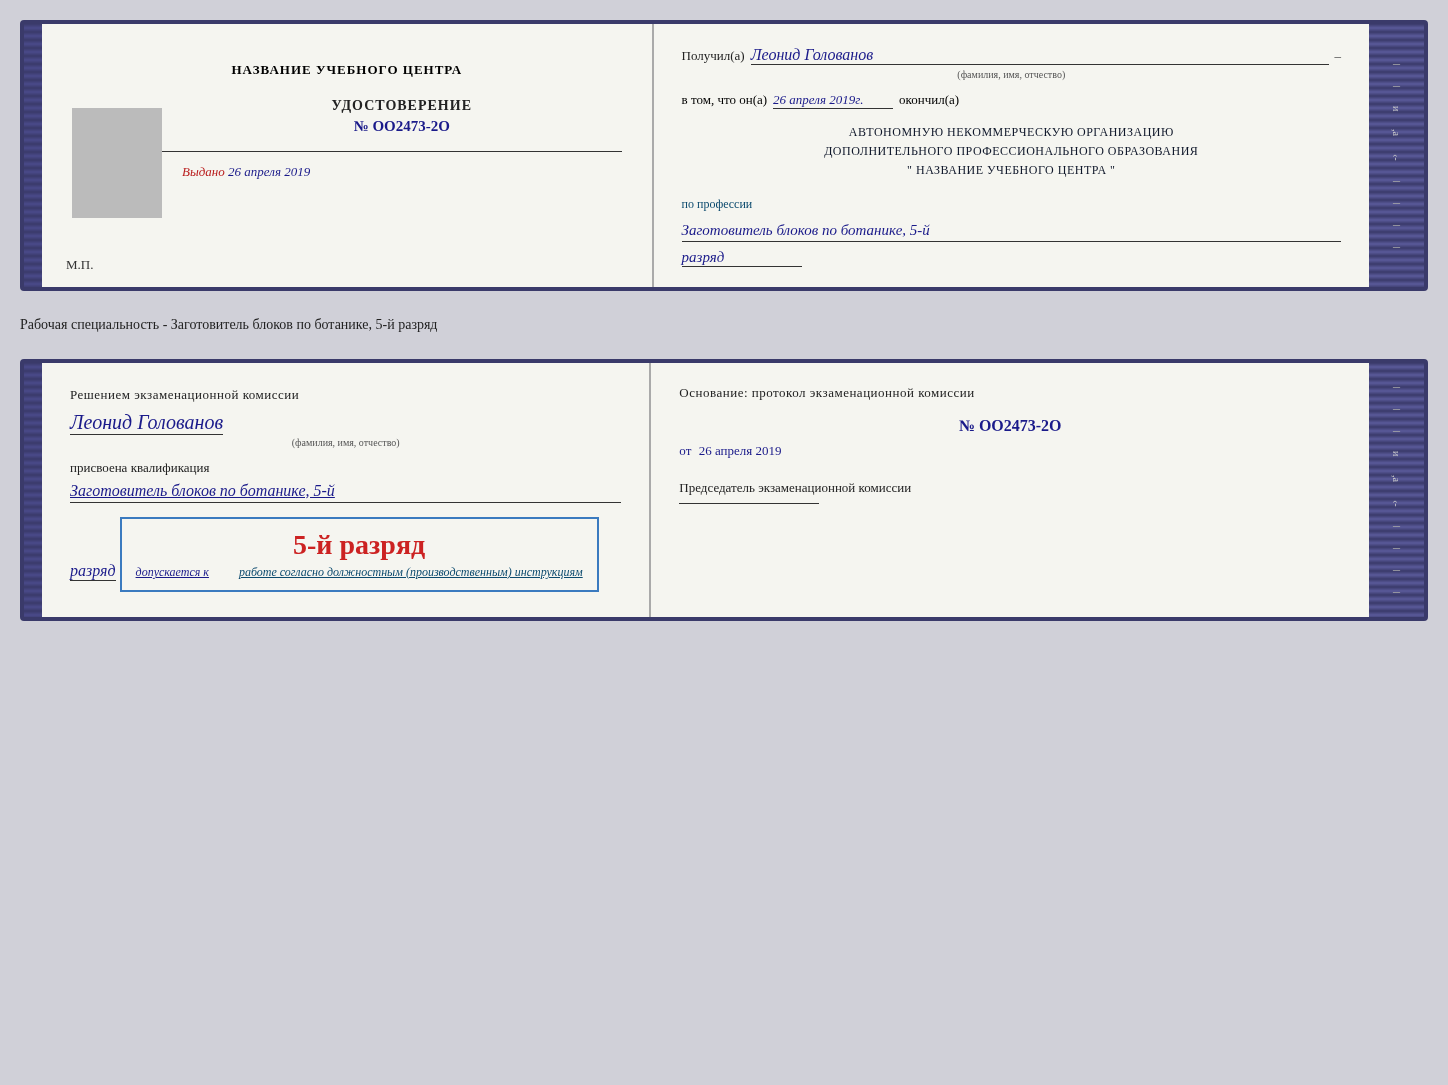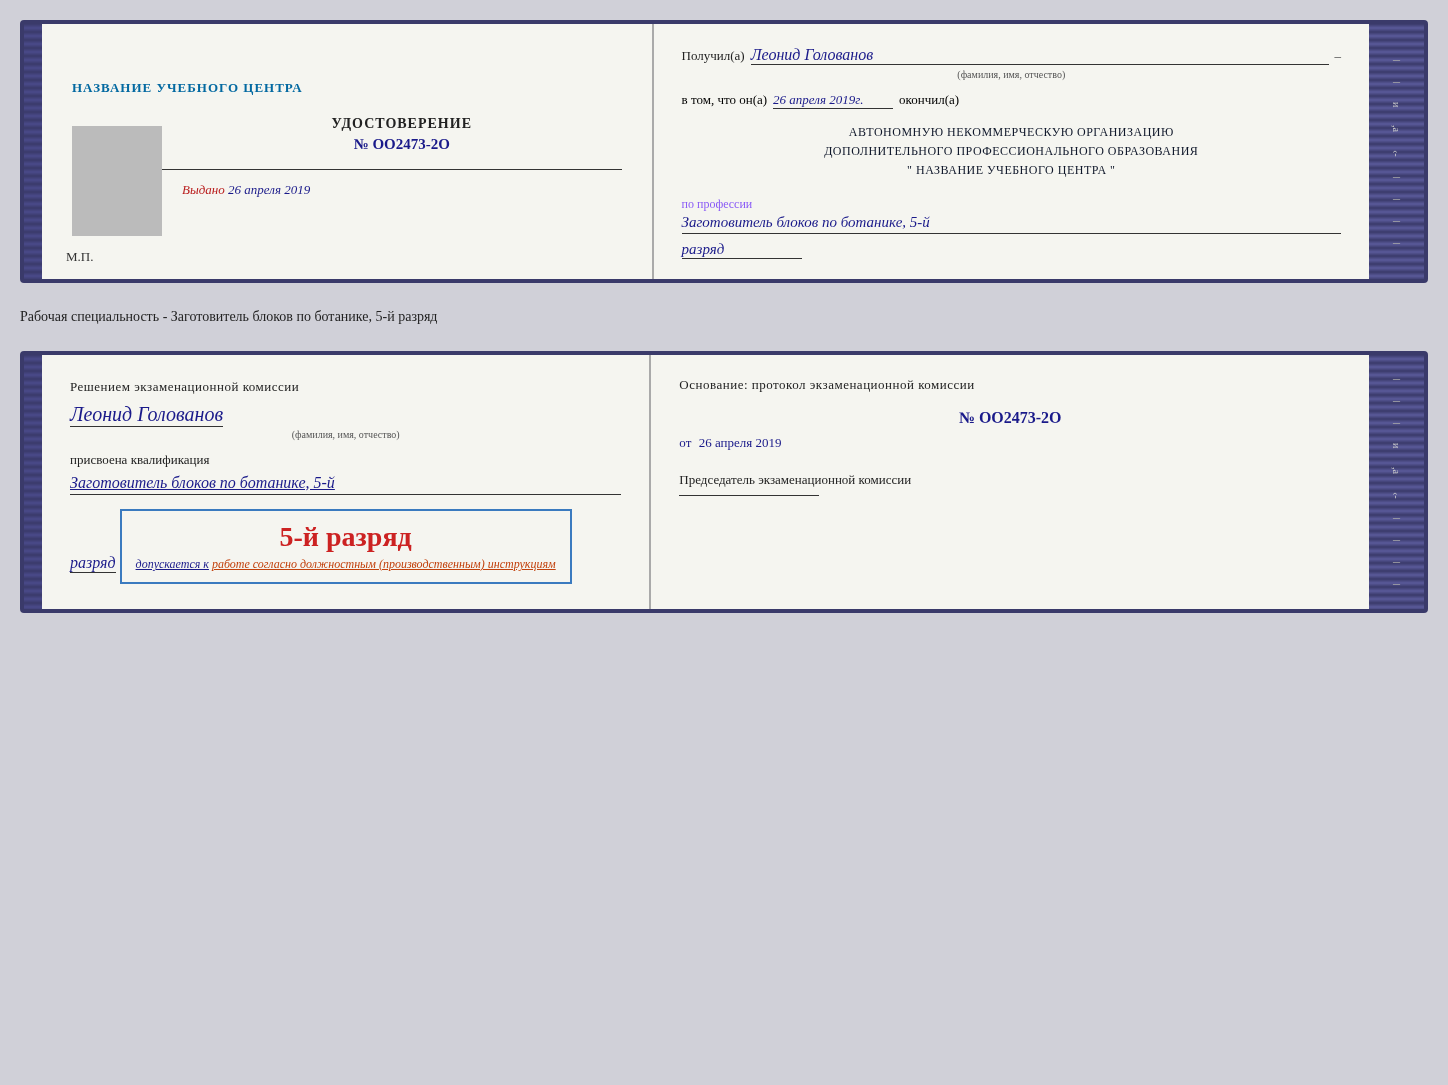--- a/index.html
+++ b/index.html
@@ -49,27 +49,27 @@
 
     .doc-right {
       flex: 1.2;
       padding: 22px 28px 20px 28px;
       background: #f5f5f0;
       position: relative;
     }
 
     
     .top-left-title {
-      text-align: left;
+      text-align: center;
       font-size: 13px;
       font-weight: bold;
       letter-spacing: 1px;
-      color: #0369a1;
+      color: #000000;
       margin-bottom: 20px;
-      margin-top: 28px;
+      margin-top: 10px;
     }
 
     .photo-placeholder {
       width: 90px;
       height: 110px;
       background: #bbb;
       float: left;
       margin-right: 20px;
       margin-top: 10px;
     }
@@ -164,22 +164,22 @@
       text-align: center;
       letter-spacing: 0.5px;
       line-height: 1.6;
       color: #0f172a;
       margin-bottom: 16px;
       text-transform: uppercase;
     }
 
     .profession-label {
       font-size: 12px;
-      color: #8b5cf6;
-      margin-bottom: 0;
+      color: #0c4a6e;
+      margin-bottom: 8px;
     }
 
     .profession-value {
       font-size: 15px;
       color: #1a1a8a;
       font-style: italic;
       border-bottom: 1px solid #333;
       margin-bottom: 6px;
       line-height: 1.4;
     }
@@ -423,21 +423,21 @@
       <div class="small-label">(фамилия, имя, отчество)</div>
 
       <div class="assigned-qual">присвоена квалификация</div>
       <div class="qual-value">Заготовитель блоков по ботанике, 5-й</div>
       <div class="razryad-bottom">разряд</div>
 
       <div class="stamp-box">
         <div class="stamp-rank">5-й разряд</div>
         <div class="stamp-allowed">
           <span>допускается к</span>
-          <span style="font-style:italic; color:#c2410c;">работе согласно должностным (производственным) инструкциям</span>
+          <span style="font-style:italic; color:#0c4a6e;margin-left:27px;">работе согласно должностным (производственным) инструкциям</span>
         </div>
       </div>
     </div>
 
     <div class="doc-right">
       <div class="basis-label">Основание: протокол экзаменационной комиссии</div>
       <div class="protocol-number">№  OO2473-2O</div>
       <div class="from-date">
         <span>от</span>
         <span style="color:#1a1a8a; margin-left:4px;">26 апреля 2019</span>

